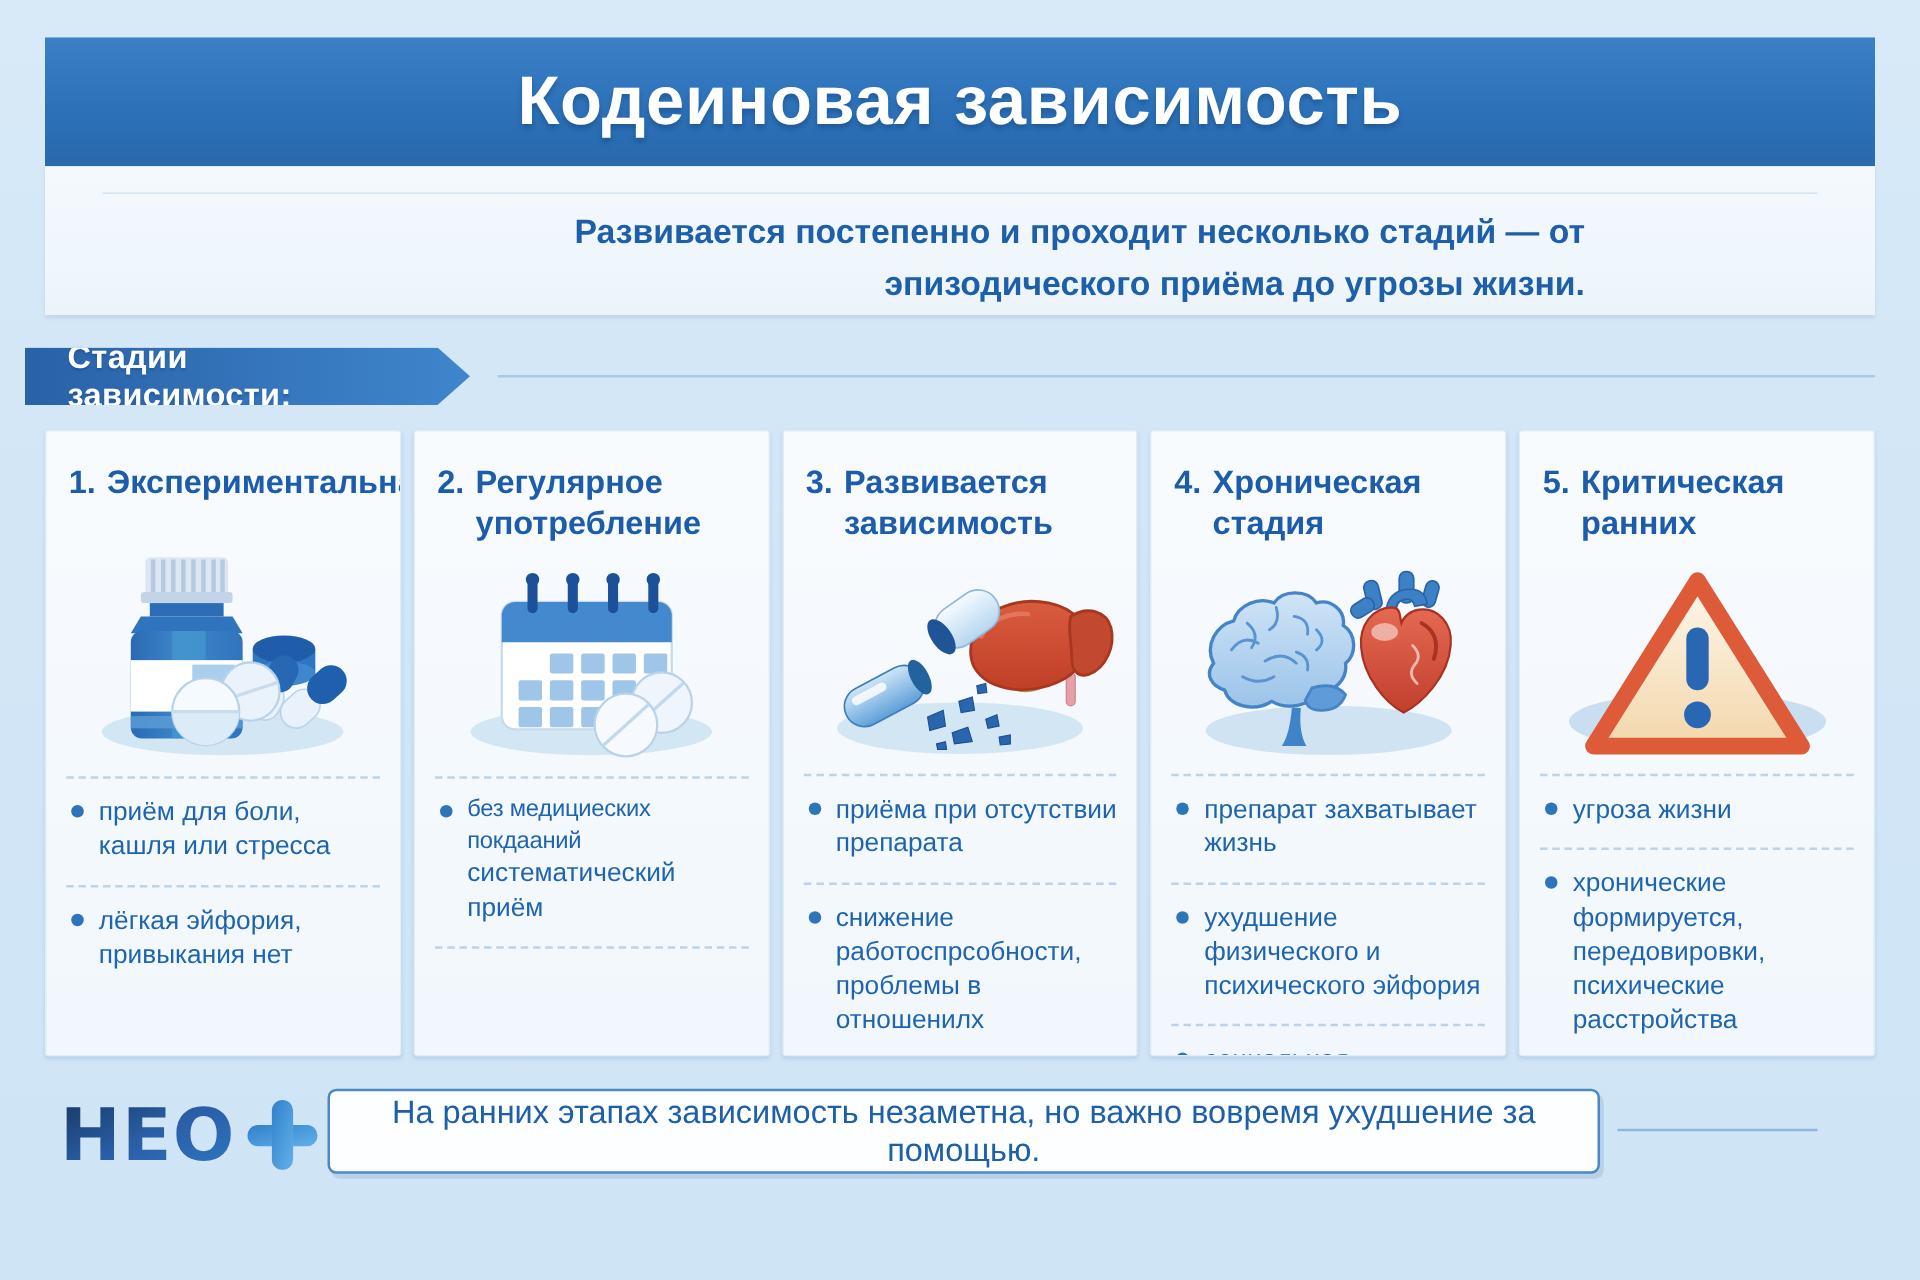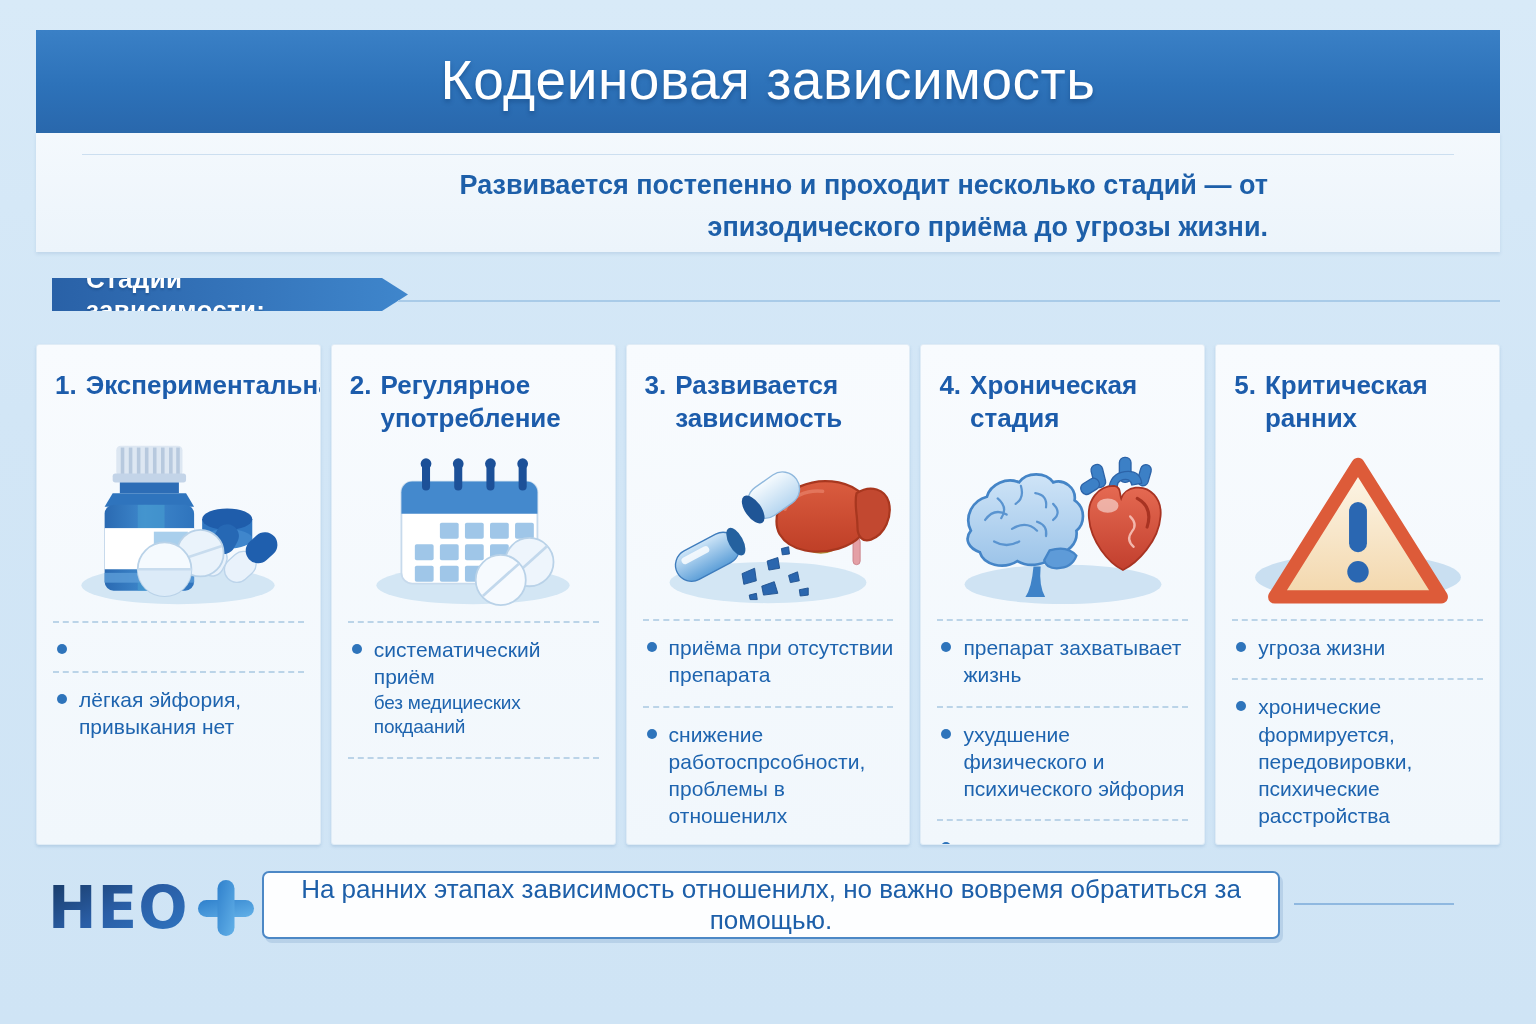--- a/index.html
+++ b/index.html
@@ -11,41 +11,41 @@
     overflow:hidden;
   }
   
   .header-band{
     position:absolute; left:36px; top:30px; width:1464px; height:103px;
     background:linear-gradient(180deg,#3a80c6 0%,#2d72b9 55%,#2968ad 100%);
     border-bottom:3px solid rgba(18,66,122,.35);
     display:flex; align-items:center; justify-content:center;
   }
   .header-band h1{
-    color:#ffffff; font-size:55px; font-weight:400; letter-spacing:.5px;
+    color:#ffffff; font-size:55px; font-weight:700; letter-spacing:.5px;
     text-shadow:0 3px 4px rgba(10,50,100,.35);
     text-align:right;
   }
   
   .subtitle-panel{
     position:absolute; left:36px; top:133px; width:1464px; height:119px;
     background:linear-gradient(180deg,#f4f9fd 0%,#ecf4fb 100%);
     box-shadow:0 2px 3px rgba(130,165,200,.25);
   }
   .subtitle-panel::before{
     content:""; position:absolute; left:46px; right:46px; top:21px; height:1px;
     background:#ccdff0;
   }
   .subtitle-panel p{
     margin:32px auto 0; max-width:1000px; text-align:right;
     color:#1d5fa9; font-size:27px; font-weight:600; line-height:1.55;
   }
   
   .ribbon{
-    position:absolute; left:52px; top:278px; height:33px; width:356px;
+    position:absolute; left:20px; top:278px; height:46px; width:356px;
     background:linear-gradient(90deg,#2961a7 0%,#3f86cc 100%);
     clip-path:polygon(0 0,calc(100% - 26px) 0,100% 50%,calc(100% - 26px) 100%,0 100%);
     display:flex; align-items:center; padding:0 48px 0 34px;
   }
   .ribbon span{
     color:#ffffff; font-size:26px; font-weight:700; letter-spacing:.3px;
     text-shadow:0 2px 2px rgba(10,50,100,.3);
   }
   .ribbon-line{
     position:absolute; left:398px; top:300px; width:1102px; height:2px;
@@ -162,20 +162,23 @@
         <circle cx="150" cy="122" r="26" fill="#eaf3fb" stroke="#b9d2e8" stroke-width="2"></circle>
         <line x1="126" y1="130" x2="174" y2="114" stroke="#c8dcee" stroke-width="3"></line>
         <circle cx="110" cy="140" r="30" fill="#f5fafe" stroke="#b9d2e8" stroke-width="2"></circle>
         <path d="M80,140 a30,30 0 0 0 60,0 z" fill="#dcebf8"></path>
         <line x1="80" y1="140" x2="140" y2="140" stroke="#c8dcee" stroke-width="3"></line>
       </svg>
     </div>
     <div class="divider"></div>
     <div class="bullet">
       <span class="dot"></span>
+      <div>
+          <div class="bullet-text">приём для боли, кашля или стресса</div>
+        </div>
     </div>
     <div class="divider"></div>
     <div class="bullet">
       <span class="dot"></span>
       <div>
           <div class="bullet-text">лёгкая эйфория, привыкания нет</div>
         </div>
     </div>
   </div>
 
@@ -216,22 +219,22 @@
         <circle cx="188" cy="132" r="27" fill="#eef5fc" stroke="#b9d2e8" stroke-width="2"></circle>
         <line x1="168" y1="150" x2="208" y2="114" stroke="#c2d8ec" stroke-width="3"></line>
         <circle cx="156" cy="152" r="28" fill="#f6fafe" stroke="#b9d2e8" stroke-width="2"></circle>
         <line x1="136" y1="170" x2="176" y2="134" stroke="#c2d8ec" stroke-width="3"></line>
       </svg>
     </div>
     <div class="divider"></div>
     <div class="bullet">
       <span class="dot"></span>
       <div>
+        <div class="bullet-text bullet-sub">без медициеских покдааний</div>
         <div class="bullet-text">систематический приём</div>
-        <div class="bullet-text bullet-sub">без медициеских покдааний</div>
       </div>
     </div>
     <div class="divider"></div>
   </div>
 
   <div class="card">
     <div class="stage-title">
       <span>3.</span>
       <span>Развивается зависимость</span>
     </div>
@@ -414,15 +417,15 @@
       <stop offset="0" stop-color="#2f80cc"></stop>
         <stop offset="1" stop-color="#63b1e8"></stop>
     </linearGradient>
   </defs>
   <text x="0" y="56" font-family="DejaVu Sans, Liberation Sans, sans-serif" font-size="58" font-weight="bold" letter-spacing="1" fill="url(#lgN)">НЕО</text>
   <rect x="150" y="28" width="56" height="17" rx="8.5" fill="url(#lgP)"></rect>
   <rect x="169.5" y="8" width="17" height="56" rx="8.5" fill="url(#lgP)"></rect>
 </svg>
 
 <div class="footer-note">
-  <span>На ранних этапах зависимость отношенилх, но важно вовремя обратиться за помощью.</span>
+  <span>На ранних этапах зависимость незаметна, но важно вовремя ухудшение за помощью.</span>
 </div>
 <div class="footer-line"></div>
 
 </body></html>

